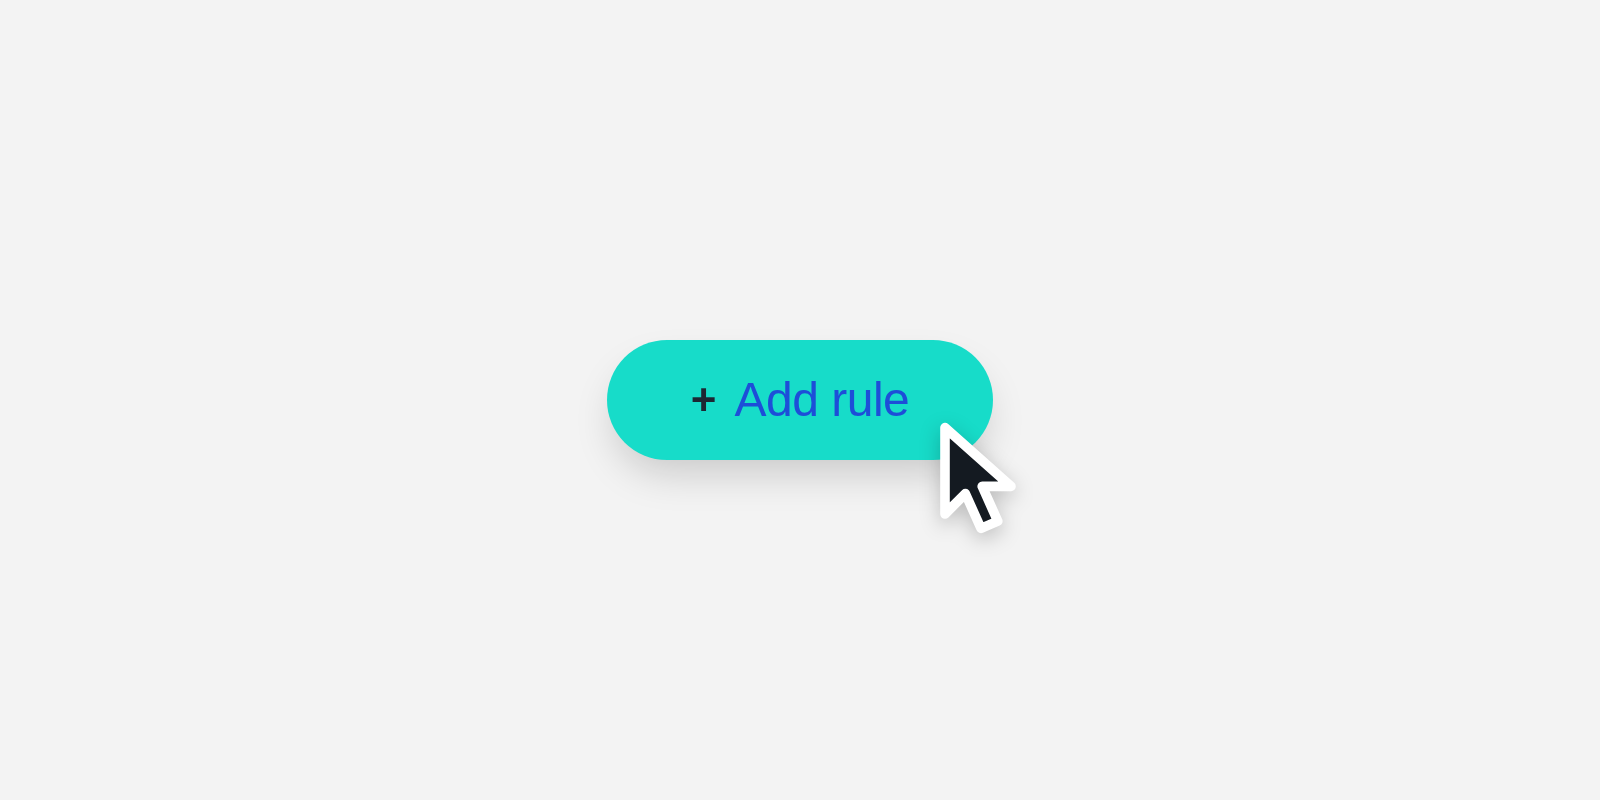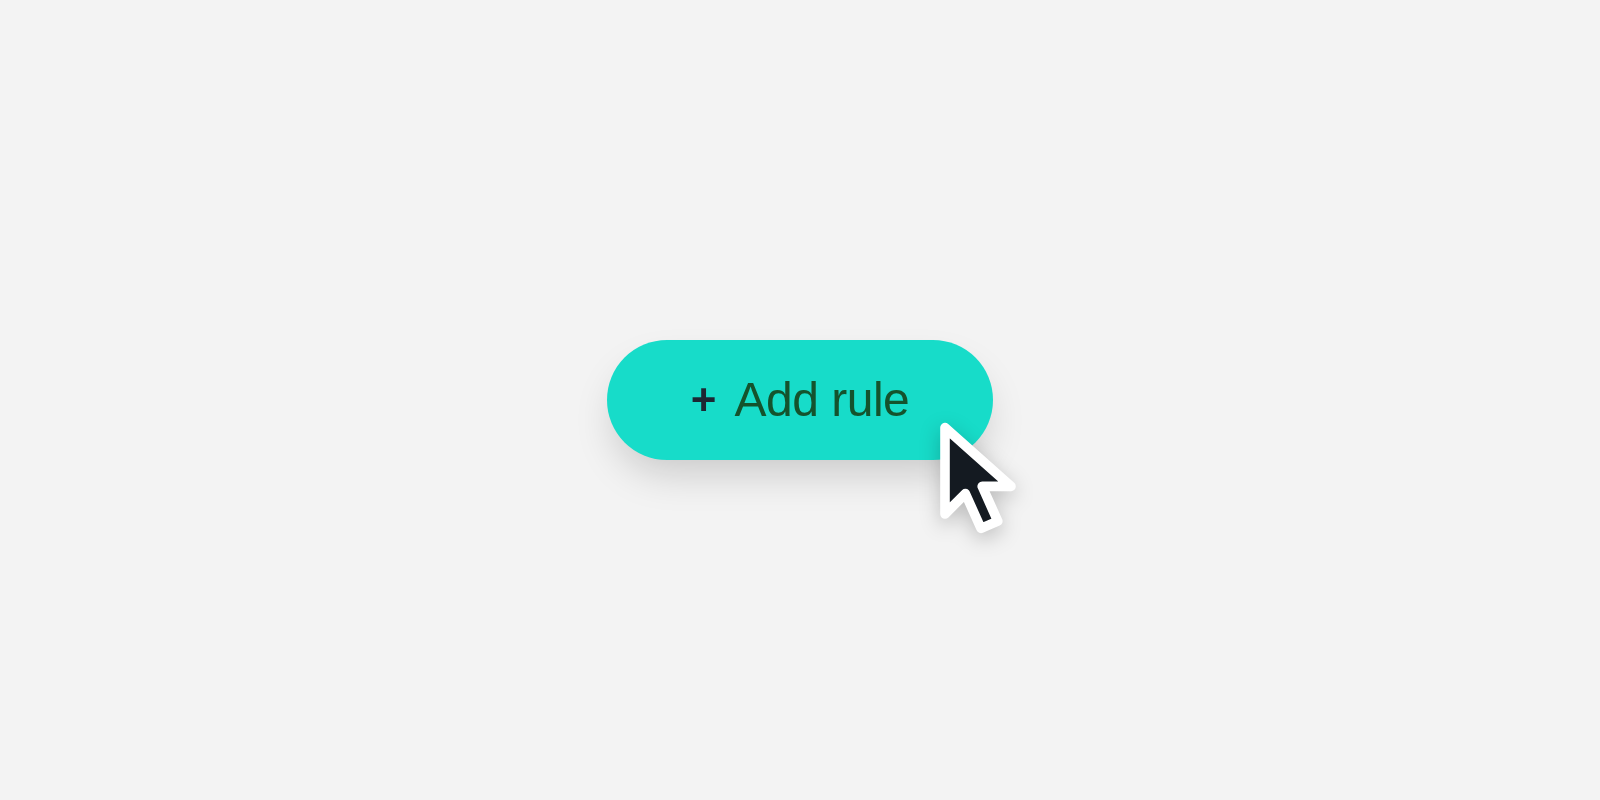--- a/index.html
+++ b/index.html
@@ -33,21 +33,21 @@
     }
     .plus-icon {
       font-size: 44px;
       font-weight: 600;
       color: #1d2733;
       line-height: 1;
     }
     .button-label {
       font-size: 48px;
       font-weight: 400;
-      color: #14532d;
+      color: #1d4ed8;
       line-height: 1;
       letter-spacing: -0.5px;
     }
     .cursor-wrapper {
       position: absolute;
       right: -48px;
       bottom: -88px;
       width: 120px;
       height: 130px;
       filter: drop-shadow(0 6px 10px rgba(0, 0, 0, 0.22));

